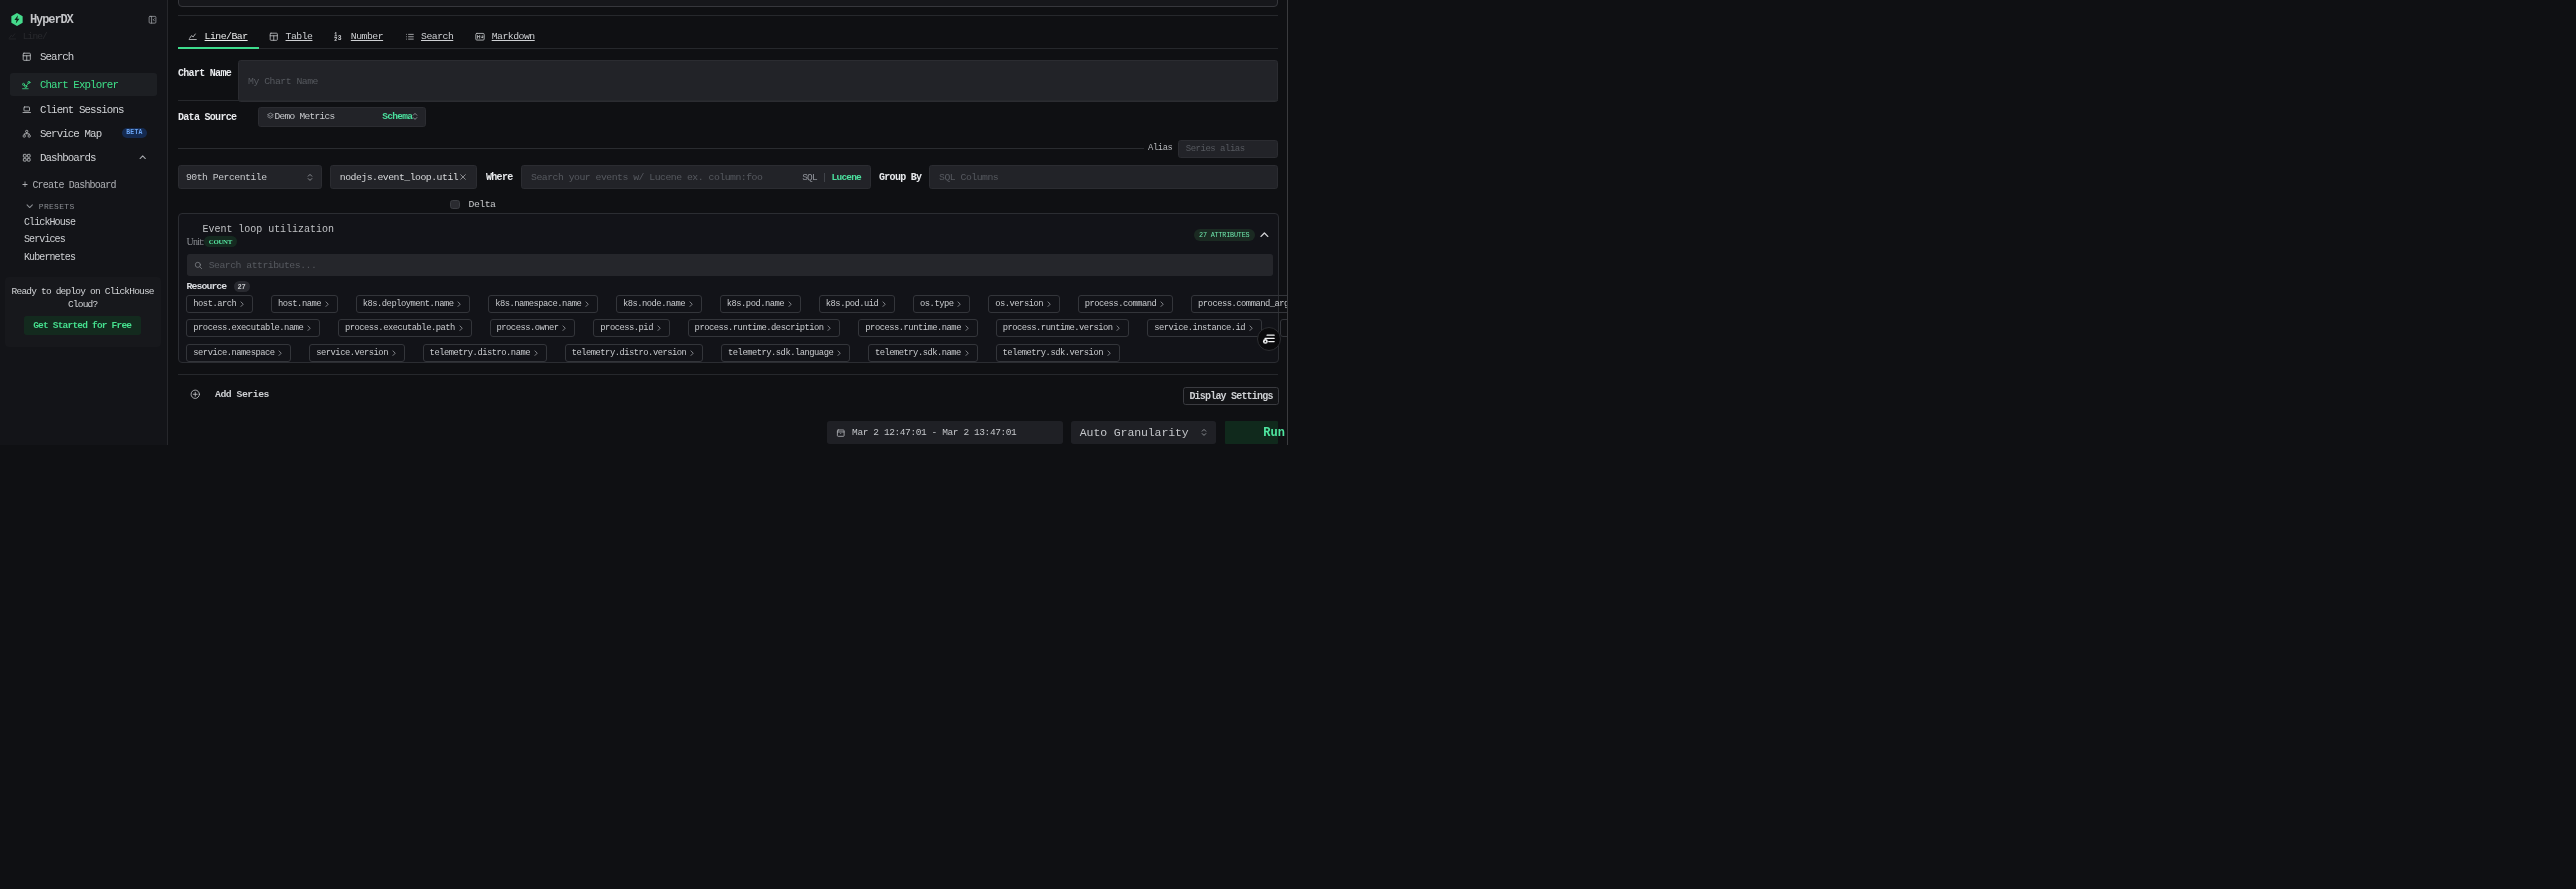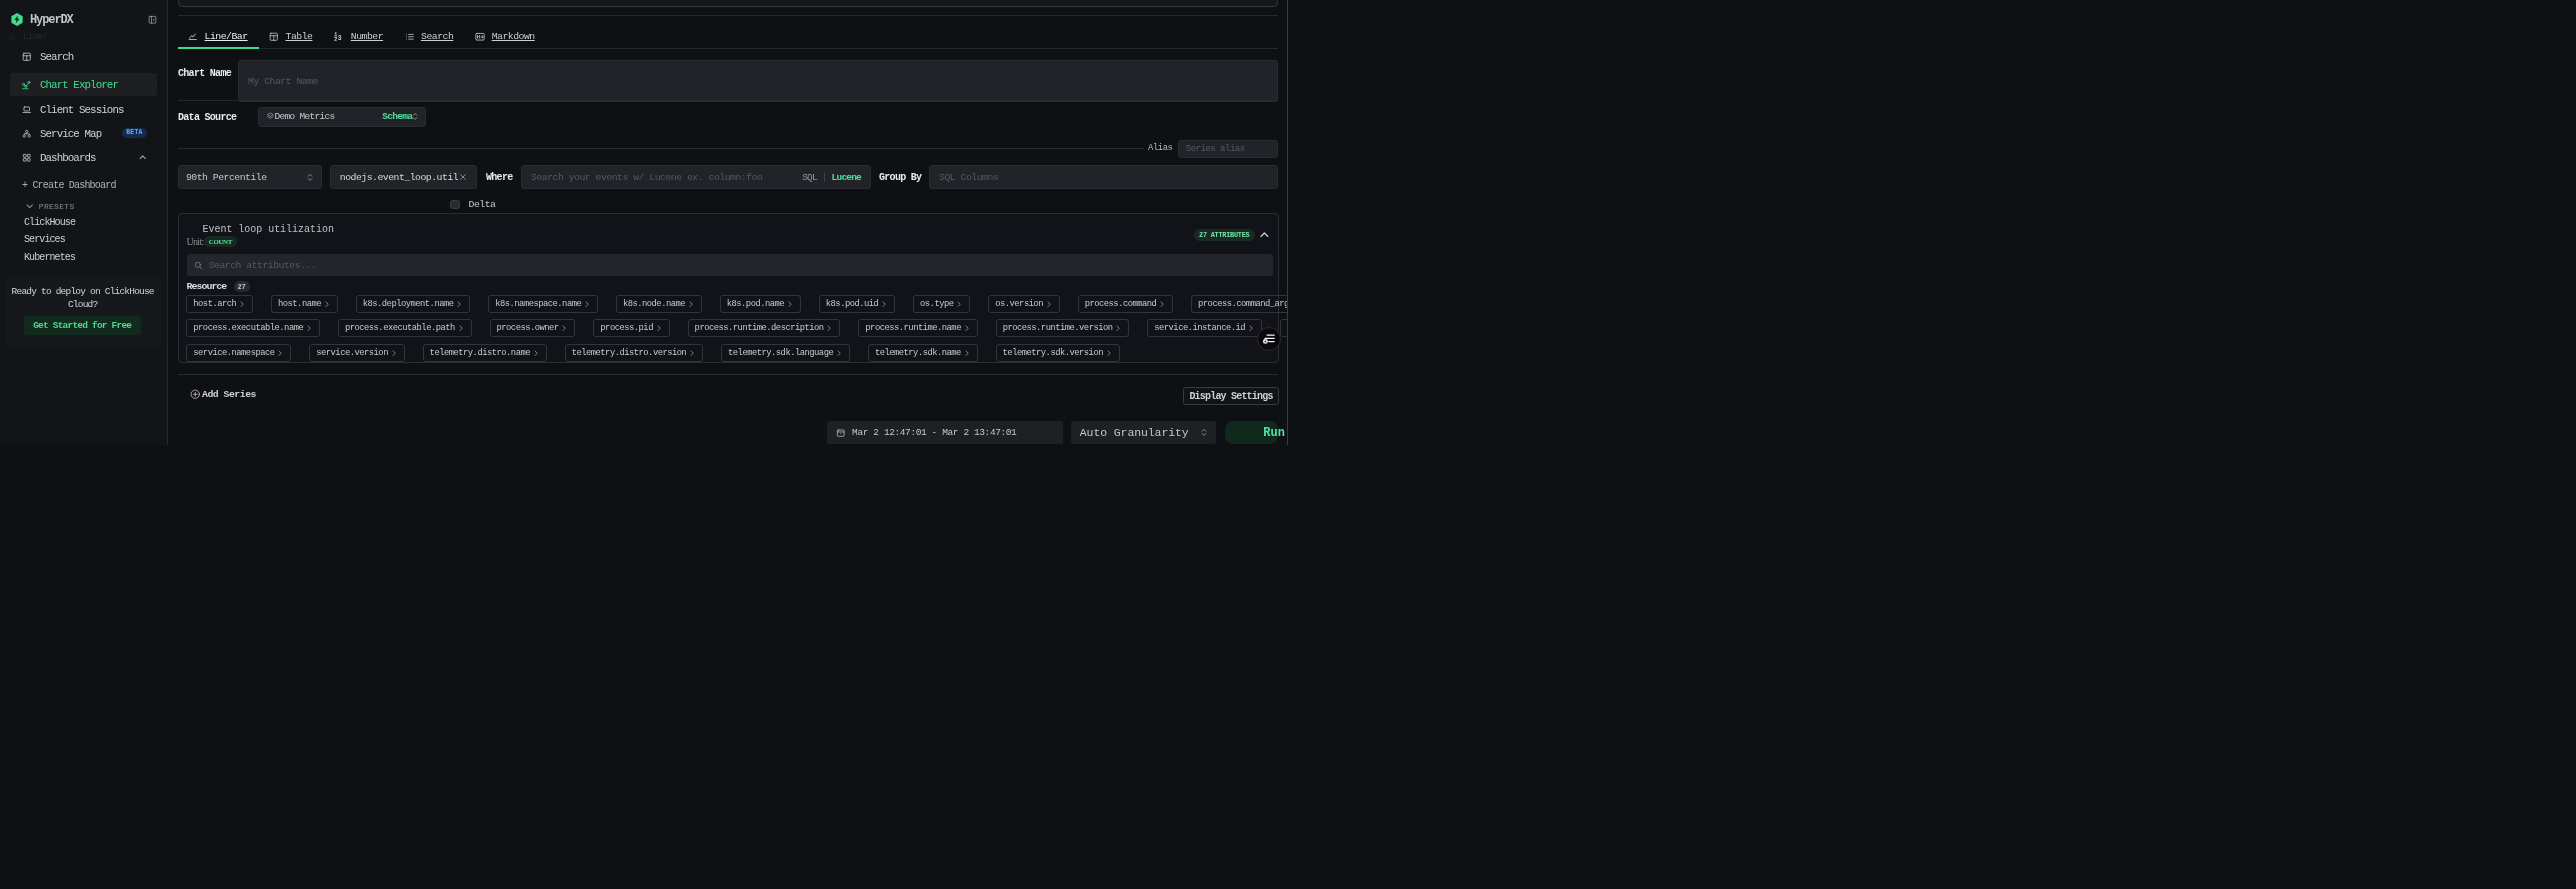--- a/index.html
+++ b/index.html
@@ -62,52 +62,52 @@
 
 
 .selchev { margin-left:auto; }
 #deltarow { position:absolute; left:282px; top:199px; display:flex; align-items:center; gap:8.8px; }
 #deltabox { width:9.8px; height:9.8px; background:#2a2b30; border:0.7px solid #3c3e43; border-radius:2.7px; }
 
 
 #panel { position:absolute; left:9.5px; top:213px; width:1101px; height:150px;
   border:0.7px solid #2b2d32; border-radius:4px; background:#121318; }
 #attrbadge { position:absolute; right:23px; top:15px; height:12px; padding:0 5px;
-  background:rgba(27,43,34,0.99); border-radius:6px; color:#6fe8ad; font-weight:bold; font-size:6.8px;
+  background:rgba(27,43,34,0.99); border-radius:6px; color:#6fe8ad; font-weight:normal; font-size:6.8px;
   letter-spacing:-0.2px; display:flex; align-items:center; }
 #attrchev { position:absolute; right:9px; top:18px; }
 #unitrow { position:absolute; left:8px; top:22px; height:10.7px; display:flex; align-items:flex-start;font-family:Liberation Serif, serif; }
 #countbadge { height:10.7px; padding:0 5.4px 0 5px; background:rgba(21,43,32,0.99); border-radius:5.4px;
   color:#58e7a2; font-weight:bold; font-size:6.8px; letter-spacing:-0.3px;
   display:flex; align-items:center; margin-left:0.3px; }
 #attrsearch { position:absolute; left:8px; top:40px; width:1086px; height:22px;
   background:rgba(37,38,44,0.99); border-radius:2.7px; display:flex; align-items:center; }
 #resrow { position:absolute; left:8px; top:67px; display:flex; align-items:center; gap:7.4px; }
 #respill { height:10.5px; padding:0 3.7px; background:rgba(41,43,49,0.99); border-radius:5.4px;
   color:#c6c8cb; font-weight:bold; font-size:7px; display:flex; align-items:center; }
 .chiprow { position:absolute; left:7.8px; display:flex; gap:18px; }
 .chip { height:17.6px; border:0.7px solid #33353a; border-radius:3px; background:transparent;
   display:flex; align-items:center; padding:0 8px 0 6px; gap:3.7px;
   font-size:8.8px; letter-spacing:-0.5px; color:#c9cbce; white-space:nowrap; }
 .chip svg { flex:none; }
 
 
-#addseries { position:absolute; left:21.6px; top:389px; display:flex; align-items:center; gap:2px;
+#addseries { position:absolute; left:21.6px; top:389px; display:flex; align-items:center; gap:15px;
   font-weight:bold; font-size:9.8px; letter-spacing:-0.5px; color:#ced0d3; }
 #dispset { position:absolute; left:1015px; top:387px; width:96px; height:18px;
   border:0.7px solid #3a3b40; border-radius:2.7px; display:flex; align-items:center; justify-content:center;
   font-weight:bold; font-size:10px; letter-spacing:-0.8px; color:#cfd1d4; background:rgba(18,19,22,0.99); }
 #daterange { position:absolute; left:659px; top:421px; width:236px; height:23px;
   background:rgba(31,32,37,0.99); border-radius:2.7px; display:flex; align-items:center; gap:6.8px; padding:0 8.8px;
   font-size:9.5px; letter-spacing:-0.4px; color:#c4c6ca; }
 #granu { position:absolute; left:903px; top:421px; width:145px; height:23px;
   background:rgba(31,32,37,0.99); border-radius:2.7px; display:flex; align-items:center; padding:0 8.8px;
   font-size:11.5px; letter-spacing:-0.1px; color:#c4c6ca; }
 #runbtn { position:absolute; left:1057px; top:421px; width:53px; height:23px;
-  background:rgba(16,41,28,0.99); border-radius:8px; display:flex; align-items:center; justify-content:center; gap:5.4px;
+  background:rgba(16,41,28,0.99); border-radius:1px; display:flex; align-items:center; justify-content:center; gap:5.4px;
   font-weight:bold; font-size:12px; letter-spacing:0.1px; color:#4fe6a0;padding-left:40px; }
 #floatbtn { position:absolute; left:1089px; top:327px; width:24px; height:24px;
   border-radius:50%; background:#0a0a0c; border:1.4px solid #2c2d31;
   display:flex; align-items:center; justify-content:center; }
 #rightline { position:absolute; right:0; top:0; width:1px; height:445px; background:#3a3b3e; }
 .mint { color:#4be09e; font-weight:bold; }
 </style>
 </head>
 <body>
 

